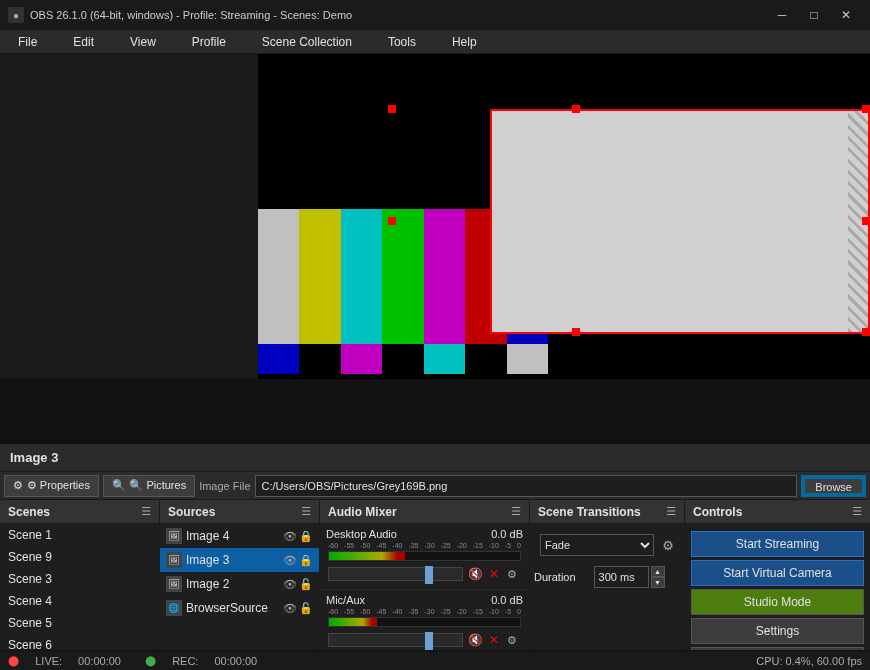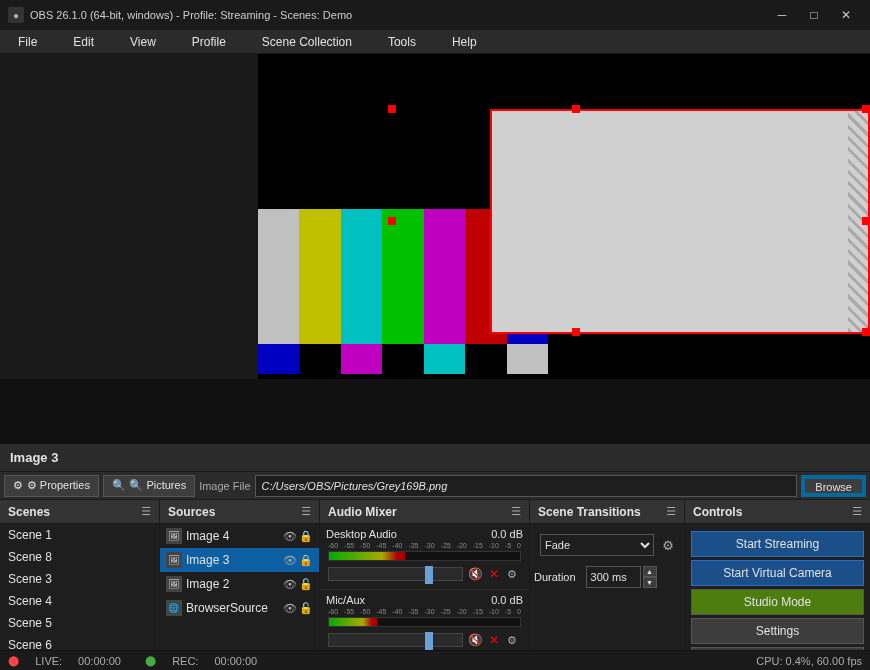--- a/index.html
+++ b/index.html
@@ -35,21 +35,21 @@
     
     #infobar { position: absolute; bottom: 0; left: 0; right: 0; height: 20px; background: #1a1a1a; display: flex; align-items: center; padding: 0 8px; gap: 16px; font-size: 11px; color: #aaa; border-top: 1px solid #111; }
 
     
     #source-label { background: #2b2b2b; height: 28px; display: flex; align-items: center; padding: 0 10px; border-bottom: 1px solid #1a1a1a; gap: 8px; }
     
     
     #source-controls { background: #2b2b2b; height: 28px; display: flex; align-items: center; padding: 0 4px; gap: 4px; border-bottom: 1px solid #1a1a1a; }
     .src-ctrl-btn { background: #3d3d3d; border: 1px solid #555; color: #e0e0e0; padding: 2px 8px; font-size: 11px; cursor: pointer; display: flex; align-items: center; gap: 4px; height: 22px; }
     .src-ctrl-sep { color: #aaa; font-size: 11px; }
-    #image-path { background: #1e1e1e; border: 1px solid #555; color: #e0e0e0; padding: 2px 6px; font-size: 11px; flex: 1; height: 22px; font-style: italic; }
+    #image-path { background: #1e1e1e; border: 1px solid #555; color: #e0e0e0; padding: 2px 6px; font-size: 11px; flex: 1; height: 22px; }
     .browse-btn { background: #3d3d3d; border: 4px solid #0369a1; color: #e0e0e0; padding: 2px 10px; font-size: 11px; cursor: pointer; height: 22px; }
 
     
     #main-panels { display: flex; height: 190px; background: #2b2b2b; }
     
     
     #scenes-panel { width: 160px; border-right: 1px solid #1a1a1a; display: flex; flex-direction: column; }
     .panel-header { background: #333; height: 24px; display: flex; align-items: center; justify-content: space-between; padding: 0 8px; border-bottom: 1px solid #1a1a1a; }
     .panel-title { font-size: 12px; font-weight: bold; color: #e0e0e0; }
     .panel-icon { color: #aaa; font-size: 11px; cursor: pointer; }
@@ -184,21 +184,21 @@
 
 <div id="main-panels">
 
   <div id="scenes-panel">
     <div class="panel-header">
       <span class="panel-title">Scenes</span>
       <span class="panel-icon">☰</span>
     </div>
     <div class="panel-list">
       <div class="panel-item">Scene 1</div>
-      <div class="panel-item">Scene 8</div>
+      <div class="panel-item">Scene 9</div>
       <div class="panel-item">Scene 3</div>
       <div class="panel-item">Scene 4</div>
       <div class="panel-item">Scene 5</div>
       <div class="panel-item">Scene 6</div>
       <div class="panel-item">Scene 7</div>
 
     </div>
     <div class="panel-footer">
       <button class="panel-footer-btn">+</button>
       <button class="panel-footer-btn">−</button>
@@ -342,21 +342,21 @@
           <option>Fade</option>
           <option>Cut</option>
           <option>Swipe</option>
           <option>Slide</option>
           <option>Stinger</option>
           <option>Fade to Color</option>
           <option>Luma Wipe</option>
         </select>
         <button class="transition-gear" style="background:none;border:none;color:#aaa;cursor:pointer;font-size:13px;margin-left:4px;">⚙</button>
       </div>
-      <div class="duration-row" style="display:flex;align-items:center;gap:10px;padding:6px 0;">
+      <div class="duration-row" style="display:flex;align-items:center;gap:18px;padding:6px 0;">
         <span class="duration-label">Duration</span>
         <div style="display:flex;align-items:center;gap:2px;">
           <input type="text" value="300 ms" style="background: rgb(30, 30, 30); border: 1px solid rgb(85, 85, 85); color: rgb(224, 224, 224); font-size: 11px; width: 55px; height: 22px; padding: 0px 4px;">
           <div style="display:flex;flex-direction:column;">
             <button style="background:#3d3d3d;border:1px solid #555;color:#e0e0e0;width:14px;height:11px;cursor:pointer;font-size:7px;display:flex;align-items:center;justify-content:center;padding:0;">▲</button>
             <button style="background:#3d3d3d;border:1px solid #555;color:#e0e0e0;width:14px;height:11px;cursor:pointer;font-size:7px;display:flex;align-items:center;justify-content:center;padding:0;">▼</button>
           </div>
         </div>
       </div>
     </div>

